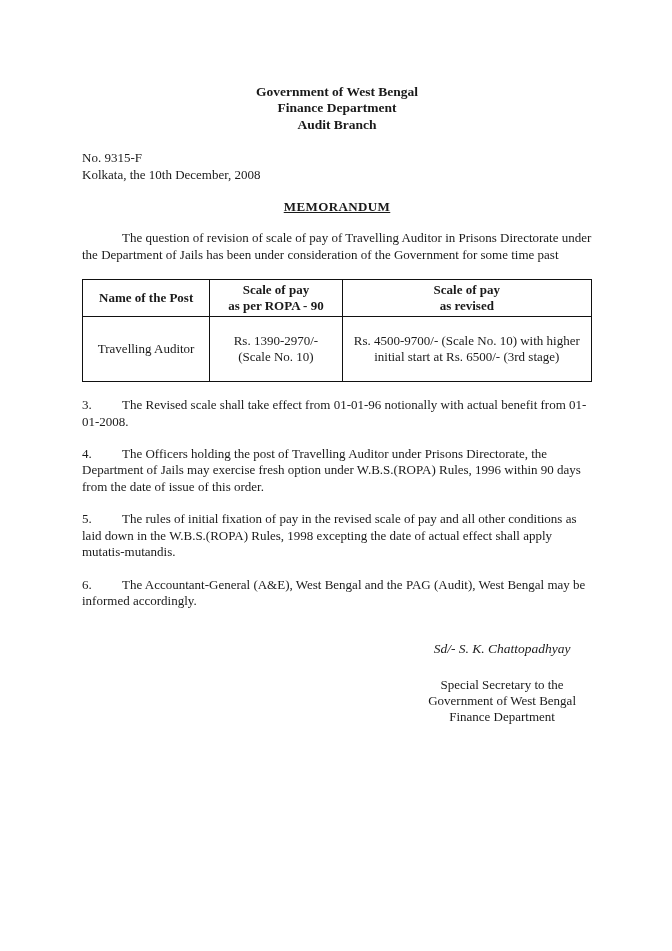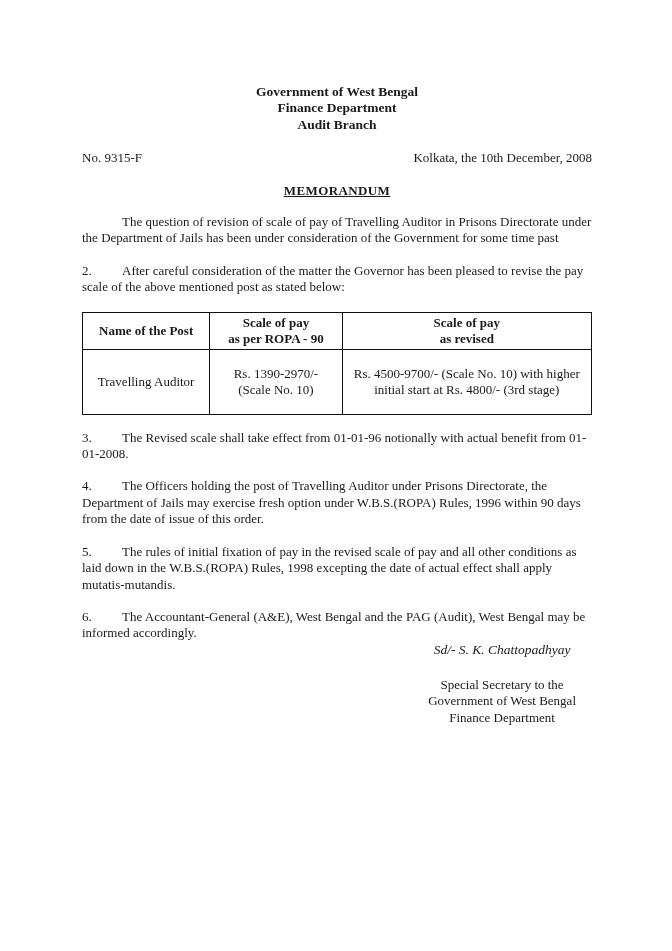--- a/index.html
+++ b/index.html
@@ -24,20 +24,21 @@
   .letterhead {
     text-align: center;
     font-weight: bold;
     font-size: 13.5px;
     line-height: 16.4px;
   }
   .ref-line {
     display: flex;
     justify-content: space-between;
     margin-top: 17px;
+    flex-direction: column;
   }
   .memo-title-wrap {
     text-align: center;
     margin-top: 16px;
     text-decoration: underline;
   }
   .memo-title {
     display: inline-block;
     font-weight: bold;
     text-decoration: underline;
@@ -65,20 +66,21 @@
   }
   table.pay-table th { font-weight: bold; height: 34px; }
   table.pay-table td { height: 65px; font-weight: normal; }
   col.c1 { width: 25%; }
   col.c2 { width: 26%; }
   col.c3 { width: 49%; }
   .after-table { margin-top: 18px; }
   .signature-wrap {
     display: flex;
     justify-content: flex-end;
+    margin-top: 32px;
   }
   .signature-block {
     text-align: center;
     margin-right: 16px;
   }
   .signed-line {
     font-style: italic;
     font-size: 13.5px;
   }
   .designation {
@@ -110,21 +112,20 @@
       <span>No. 9315-F</span>
       <span>Kolkata, the 10th December, 2008</span>
     </div>
 
     <div class="memo-title-wrap">
       <span class="memo-title">MEMORANDUM</span>
     </div>
 
     <p class="body-para"><span class="num"></span><span>The question of revision of scale of pay of Travelling Auditor in Prisons Directorate under the Department of Jails has been under consideration of the Government for some time past</span></p>
 
-    <p class="body-para"><span class="num">2.</span><span>After careful consideration of the matter the Governor has been pleased to revise the pay scale of the above mentioned post as stated below:</span></p>
 
     <table class="pay-table">
       <colgroup>
           <col class="c1">
           <col class="c2">
           <col class="c3">
         </colgroup>
       <thead>
         <tr>
           <th>
@@ -144,21 +145,21 @@
         <tr>
           <td>
             <div>Travelling Auditor</div>
           </td>
           <td>
             <div>Rs. 1390-2970/-</div>
             <div>(Scale No. 10)</div>
           </td>
           <td>
             <div>Rs. 4500-9700/- (Scale No. 10) with higher</div>
-            <div>initial start at Rs. 4800/- (3rd stage)</div>
+            <div>initial start at Rs. 6500/- (3rd stage)</div>
           </td>
         </tr>
       </tbody>
     </table>
 
     <p class="body-para after-table"><span class="num">3.</span><span>The Revised scale shall take effect from 01-01-96 notionally with actual benefit from 01-01-2008.</span></p>
 
     <p class="body-para"><span class="num">4.</span><span>The Officers holding the post of Travelling Auditor under Prisons Directorate, the Department of Jails may exercise fresh option under W.B.S.(ROPA) Rules, 1996 within 90 days from the date of issue of this order.</span></p>
 
     <p class="body-para"><span class="num">5.</span><span>The rules of initial fixation of pay in the revised scale of pay and all other conditions as laid down in the W.B.S.(ROPA) Rules, 1998 excepting the date of actual effect shall apply mutatis-mutandis.</span></p>

